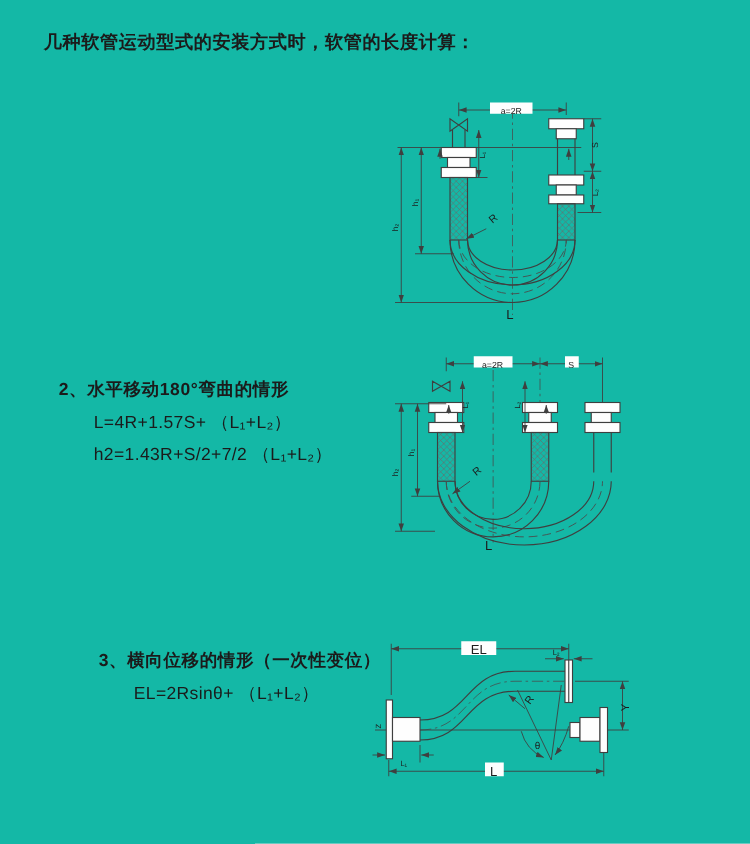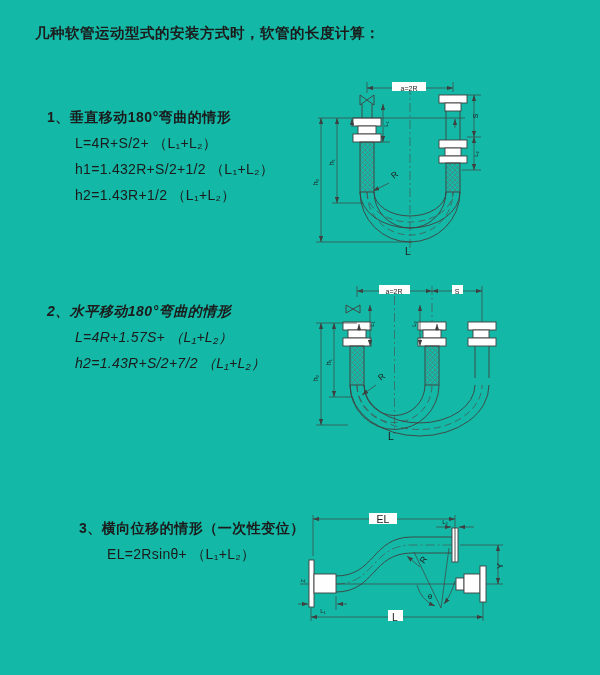--- a/index.html
+++ b/index.html
@@ -8,44 +8,38 @@
     font-family:"Liberation Sans","DejaVu Sans",sans-serif;color:#1b1b1b;
     overflow:hidden;
   }
   .title{
     position:absolute;left:35px;top:24px;font-size:14.5px;font-weight:bold;
     letter-spacing:0.5px;white-space:nowrap;
   }
   .section{position:absolute;left:47px;white-space:nowrap;}
   .heading{font-size:14px;font-weight:bold;line-height:15px;margin-bottom:11px;letter-spacing:0.5px;}
   .formula{font-size:14px;line-height:15px;margin-bottom:11px;margin-left:28px;letter-spacing:0.3px;}
-  #s1{top:110px;} #s2{top:304px;font-style:italic;} #s3{top:521px;margin-left:32px;}
+  #s1{top:110px;} #s2{top:304px;} #s3{top:521px;margin-left:32px;}
   svg.draw{position:absolute;left:0;top:0;}
   .ln{stroke:#3f3f3f;stroke-width:0.9;fill:none;}
   .dim{stroke:#3f3f3f;stroke-width:0.7;fill:none;}
   .cl{stroke:#4a4a4a;stroke-width:0.6;fill:none;stroke-dasharray:9 3 2 3;}
   .dash{stroke:#4a4a4a;stroke-width:0.7;fill:none;stroke-dasharray:7 4;}
   .part{fill:#fefefe;stroke:#3f3f3f;stroke-width:0.9;}
   .hose{fill:url(#xh);stroke:#3f3f3f;stroke-width:0.9;}
   .wb{fill:#fefefe;stroke:none;}
   .lbl{fill:#1c1c1c;font-family:"Liberation Sans","DejaVu Sans",sans-serif;}
 </style>
 </head>
 <body>
 
 <div class="page">
 
   <div class="title">几种软管运动型式的安装方式时，软管的长度计算：</div>
 
-  <div class="section" id="s1">
-    <div class="heading">1、垂直移动180°弯曲的情形</div>
-    <div class="formula">L=4R+S/2+ （L₁+L₂）</div>
-    <div class="formula">h1=1.432R+S/2+1/2 （L₁+L₂）</div>
-    <div class="formula">h2=1.43R+1/2 （L₁+L₂）</div>
-  </div>
 
   <div class="section" id="s2">
     <div class="heading">2、水平移动180°弯曲的情形</div>
     <div class="formula">L=4R+1.57S+ （L₁+L₂）</div>
     <div class="formula">h2=1.43R+S/2+7/2 （L₁+L₂）</div>
   </div>
 
   <div class="section" id="s3">
     <div class="heading">3、横向位移的情形（一次性变位）</div>
     <div class="formula">EL=2Rsinθ+ （L₁+L₂）</div>

